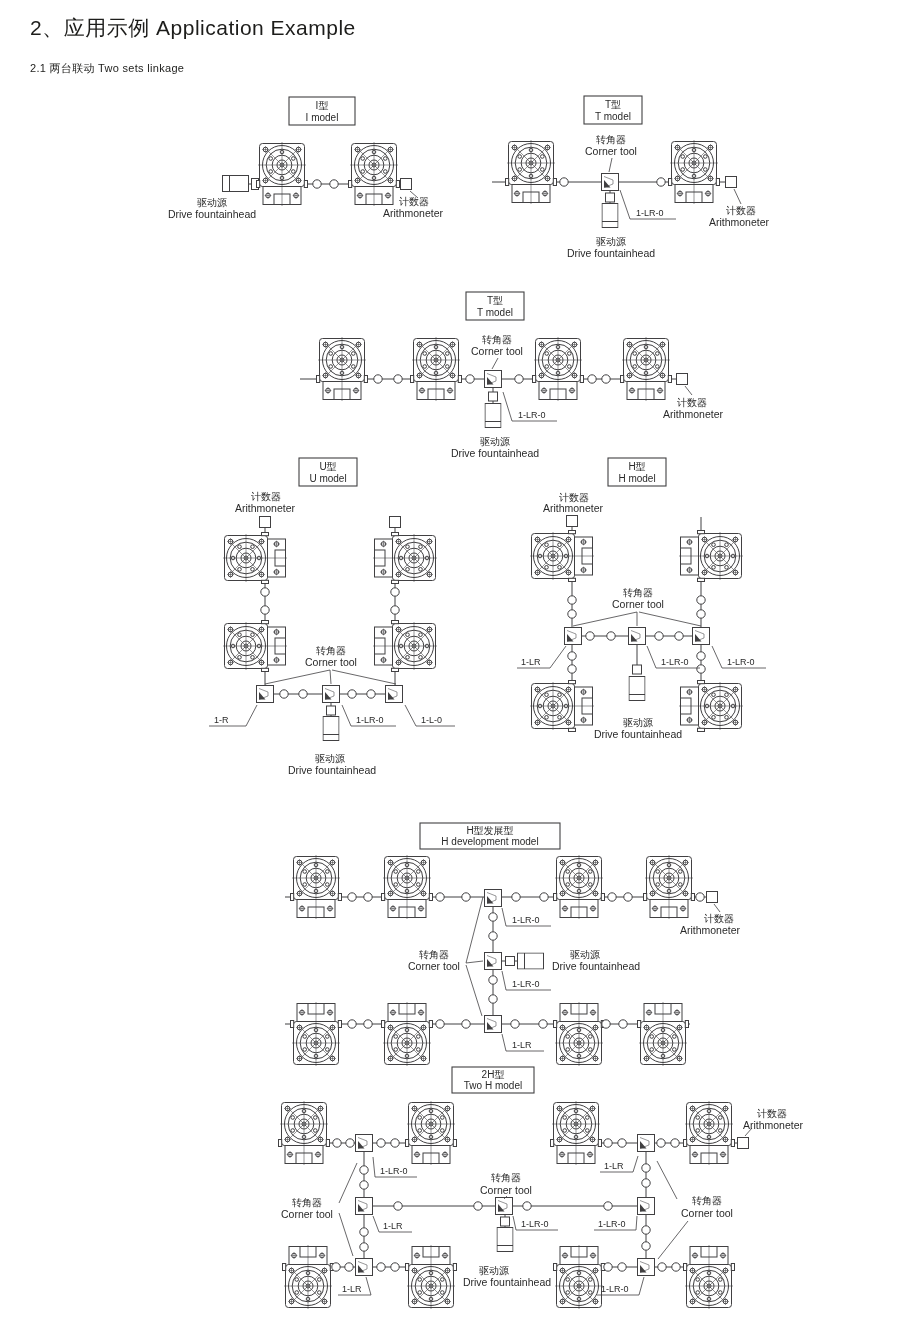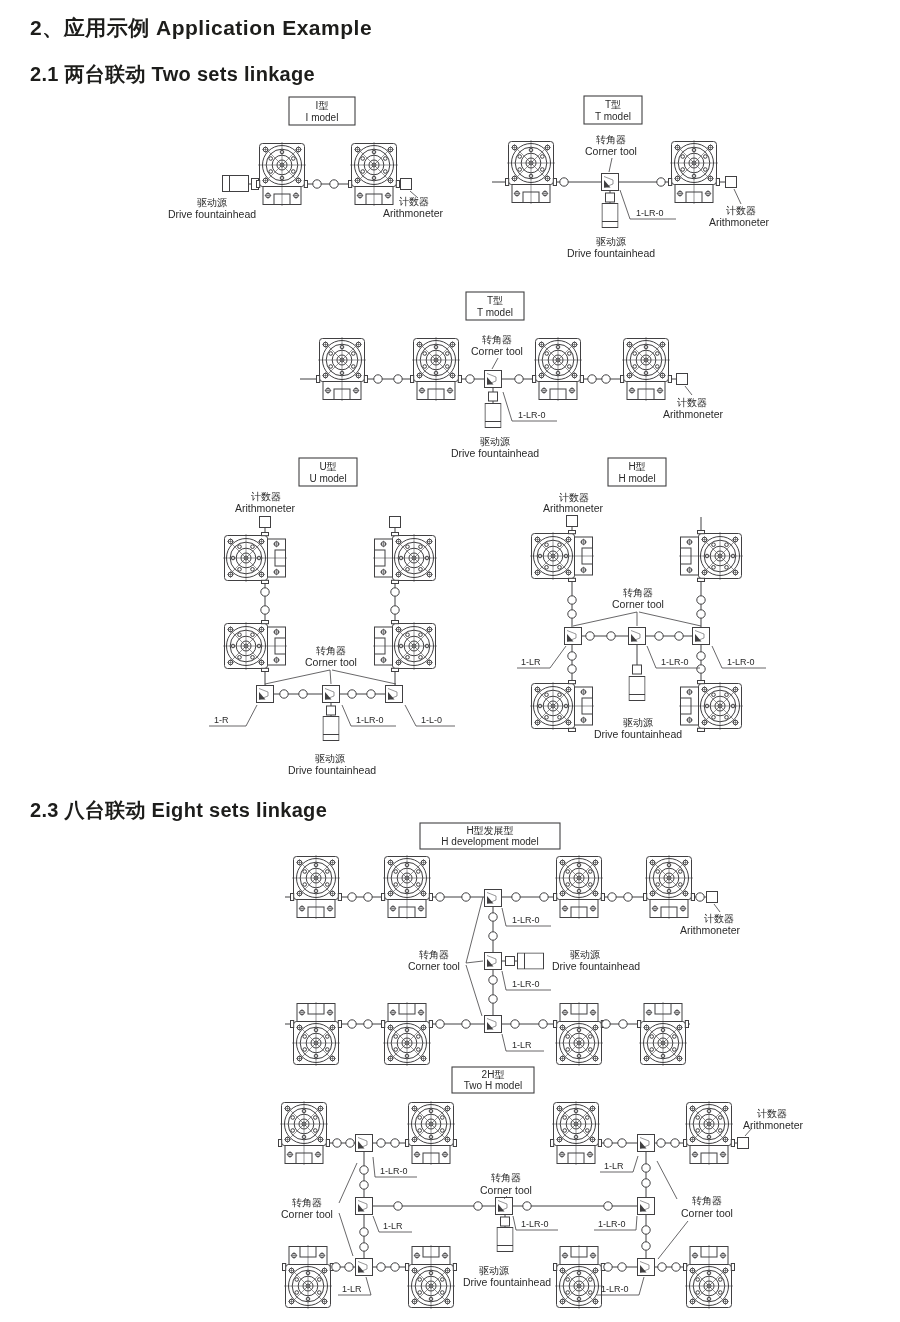--- a/index.html
+++ b/index.html
@@ -1,20 +1,20 @@
 <!DOCTYPE html>
 <html><head>
 <meta charset="utf-8">
 <style>
   html,body{margin:0;padding:0;background:#ffffff;}
   #page{position:relative;width:900px;height:1322px;background:#ffffff;overflow:hidden;
         font-family:"Liberation Sans",sans-serif;}
-  .hd{position:absolute;left:30px;color:#1d1d1b;font-weight:bold;white-space:nowrap;}
+  .hd{position:absolute;left:30px;color:#1d1d1b;font-weight:normal;white-space:nowrap;}
   #title{top:14px;font-size:21px;letter-spacing:.5px;}
-  .sub{font-size:20px;letter-spacing:.3px;text-align:center;}
+  .sub{font-size:11px;letter-spacing:.3px;text-align:center;}
   svg{position:absolute;top:0;left:0;}
   .wf{fill:#ffffff;stroke:#414042;stroke-width:1;}
   .nf{fill:none;stroke:#414042;stroke-width:1;}
   .thin{fill:none;stroke:#414042;stroke-width:.55;}
   .ln{stroke:#414042;stroke-width:1;fill:none;}
   .ldr{stroke:#414042;stroke-width:.8;fill:none;}
   text{fill:#2a2a2a;font-family:"Liberation Sans",sans-serif;}
   .tcn{font-size:10px;text-anchor:middle;}
   .ten{font-size:10.5px;text-anchor:middle;}
   .tfl{font-size:9px;}
@@ -22,21 +22,20 @@
   .mbx{fill:#ffffff;stroke:#414042;stroke-width:1.1;}
   .dk{fill:#414042;stroke:none;}
 </style>
 </head>
 <body>
 
 <div id="page">
 
   <div id="title" class="hd">2、应用示例 Application Example</div>
   <div class="hd sub" style="top:61px">2.1 两台联动  Two sets linkage</div>
-  <div class="hd sub" style="top:797px">2.3 八台联动  Eight sets linkage</div>
 
   <svg width="900" height="1322" viewBox="0 0 900 1322">
     <defs>
       <g id="scr">
           <circle r="2.3" class="nf"></circle>
           <line x1="-3.3" y1="0" x2="3.3" y2="0" class="thin"></line>
           <line x1="0" y1="-3.3" x2="0" y2="3.3" class="thin"></line>
         </g>
       <symbol id="gear" viewBox="0 0 52 64" overflow="visible">
         <rect x="3.5" y="1.5" width="45" height="43" rx="3" class="wf"></rect>

